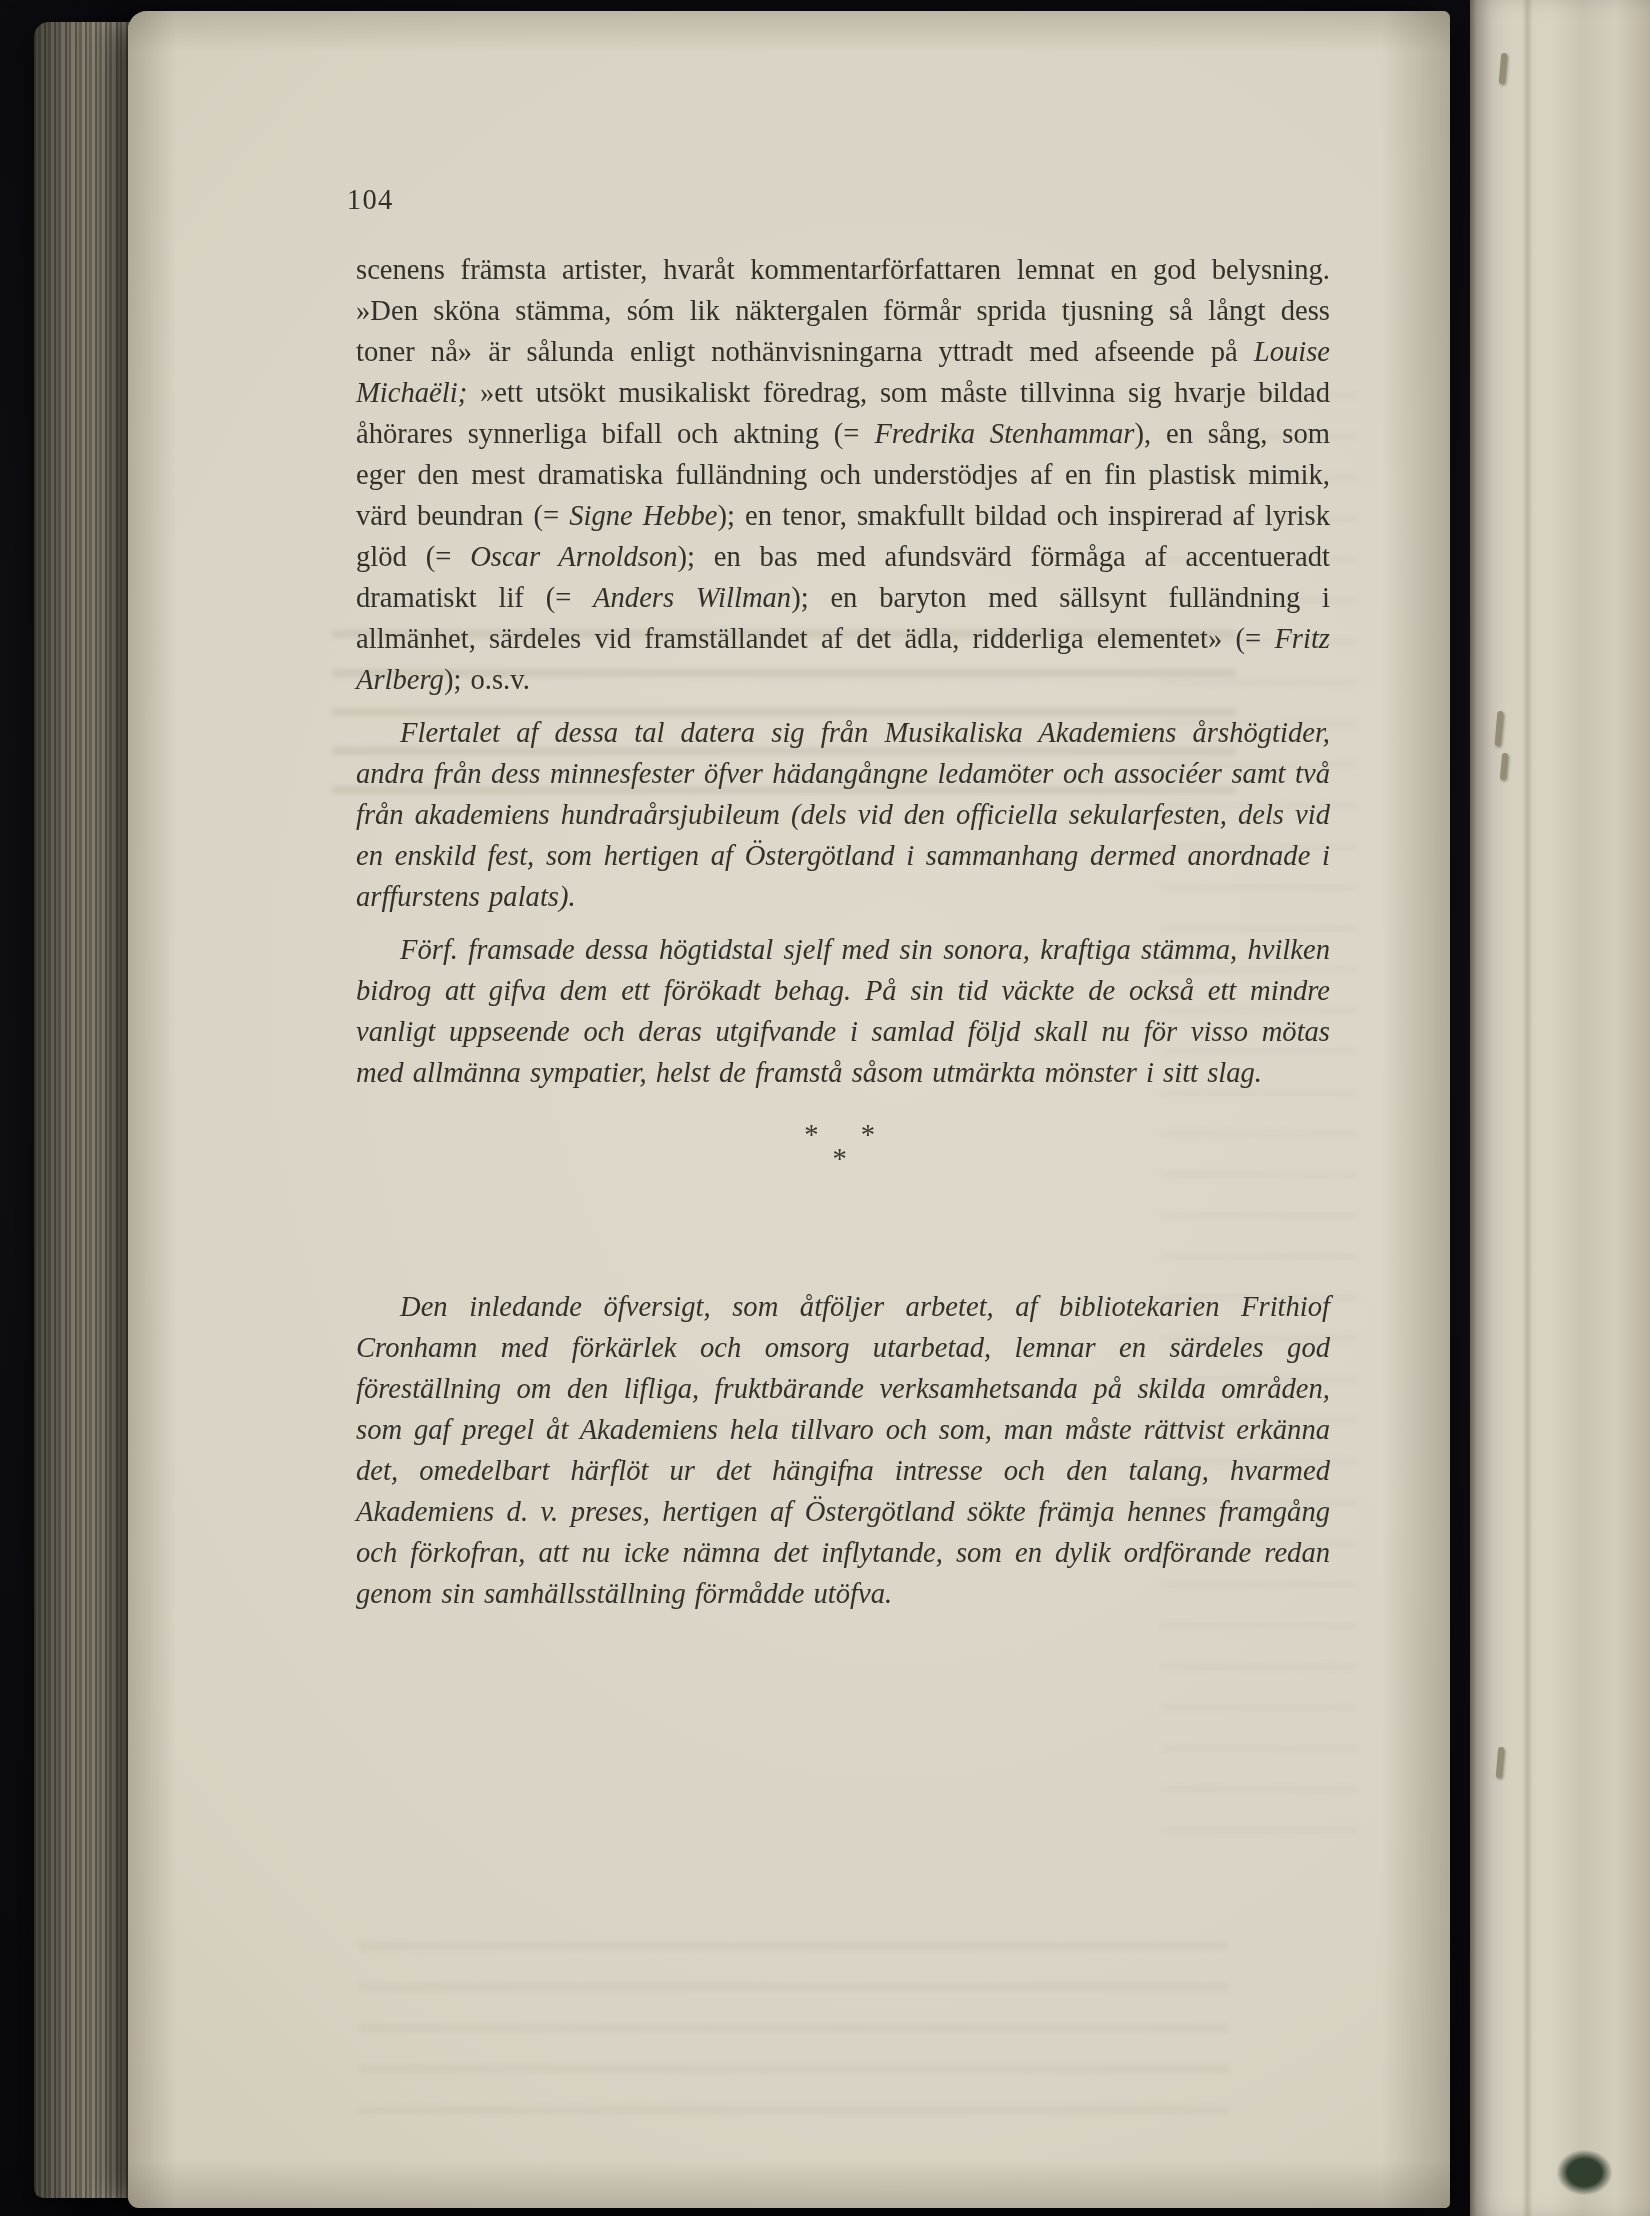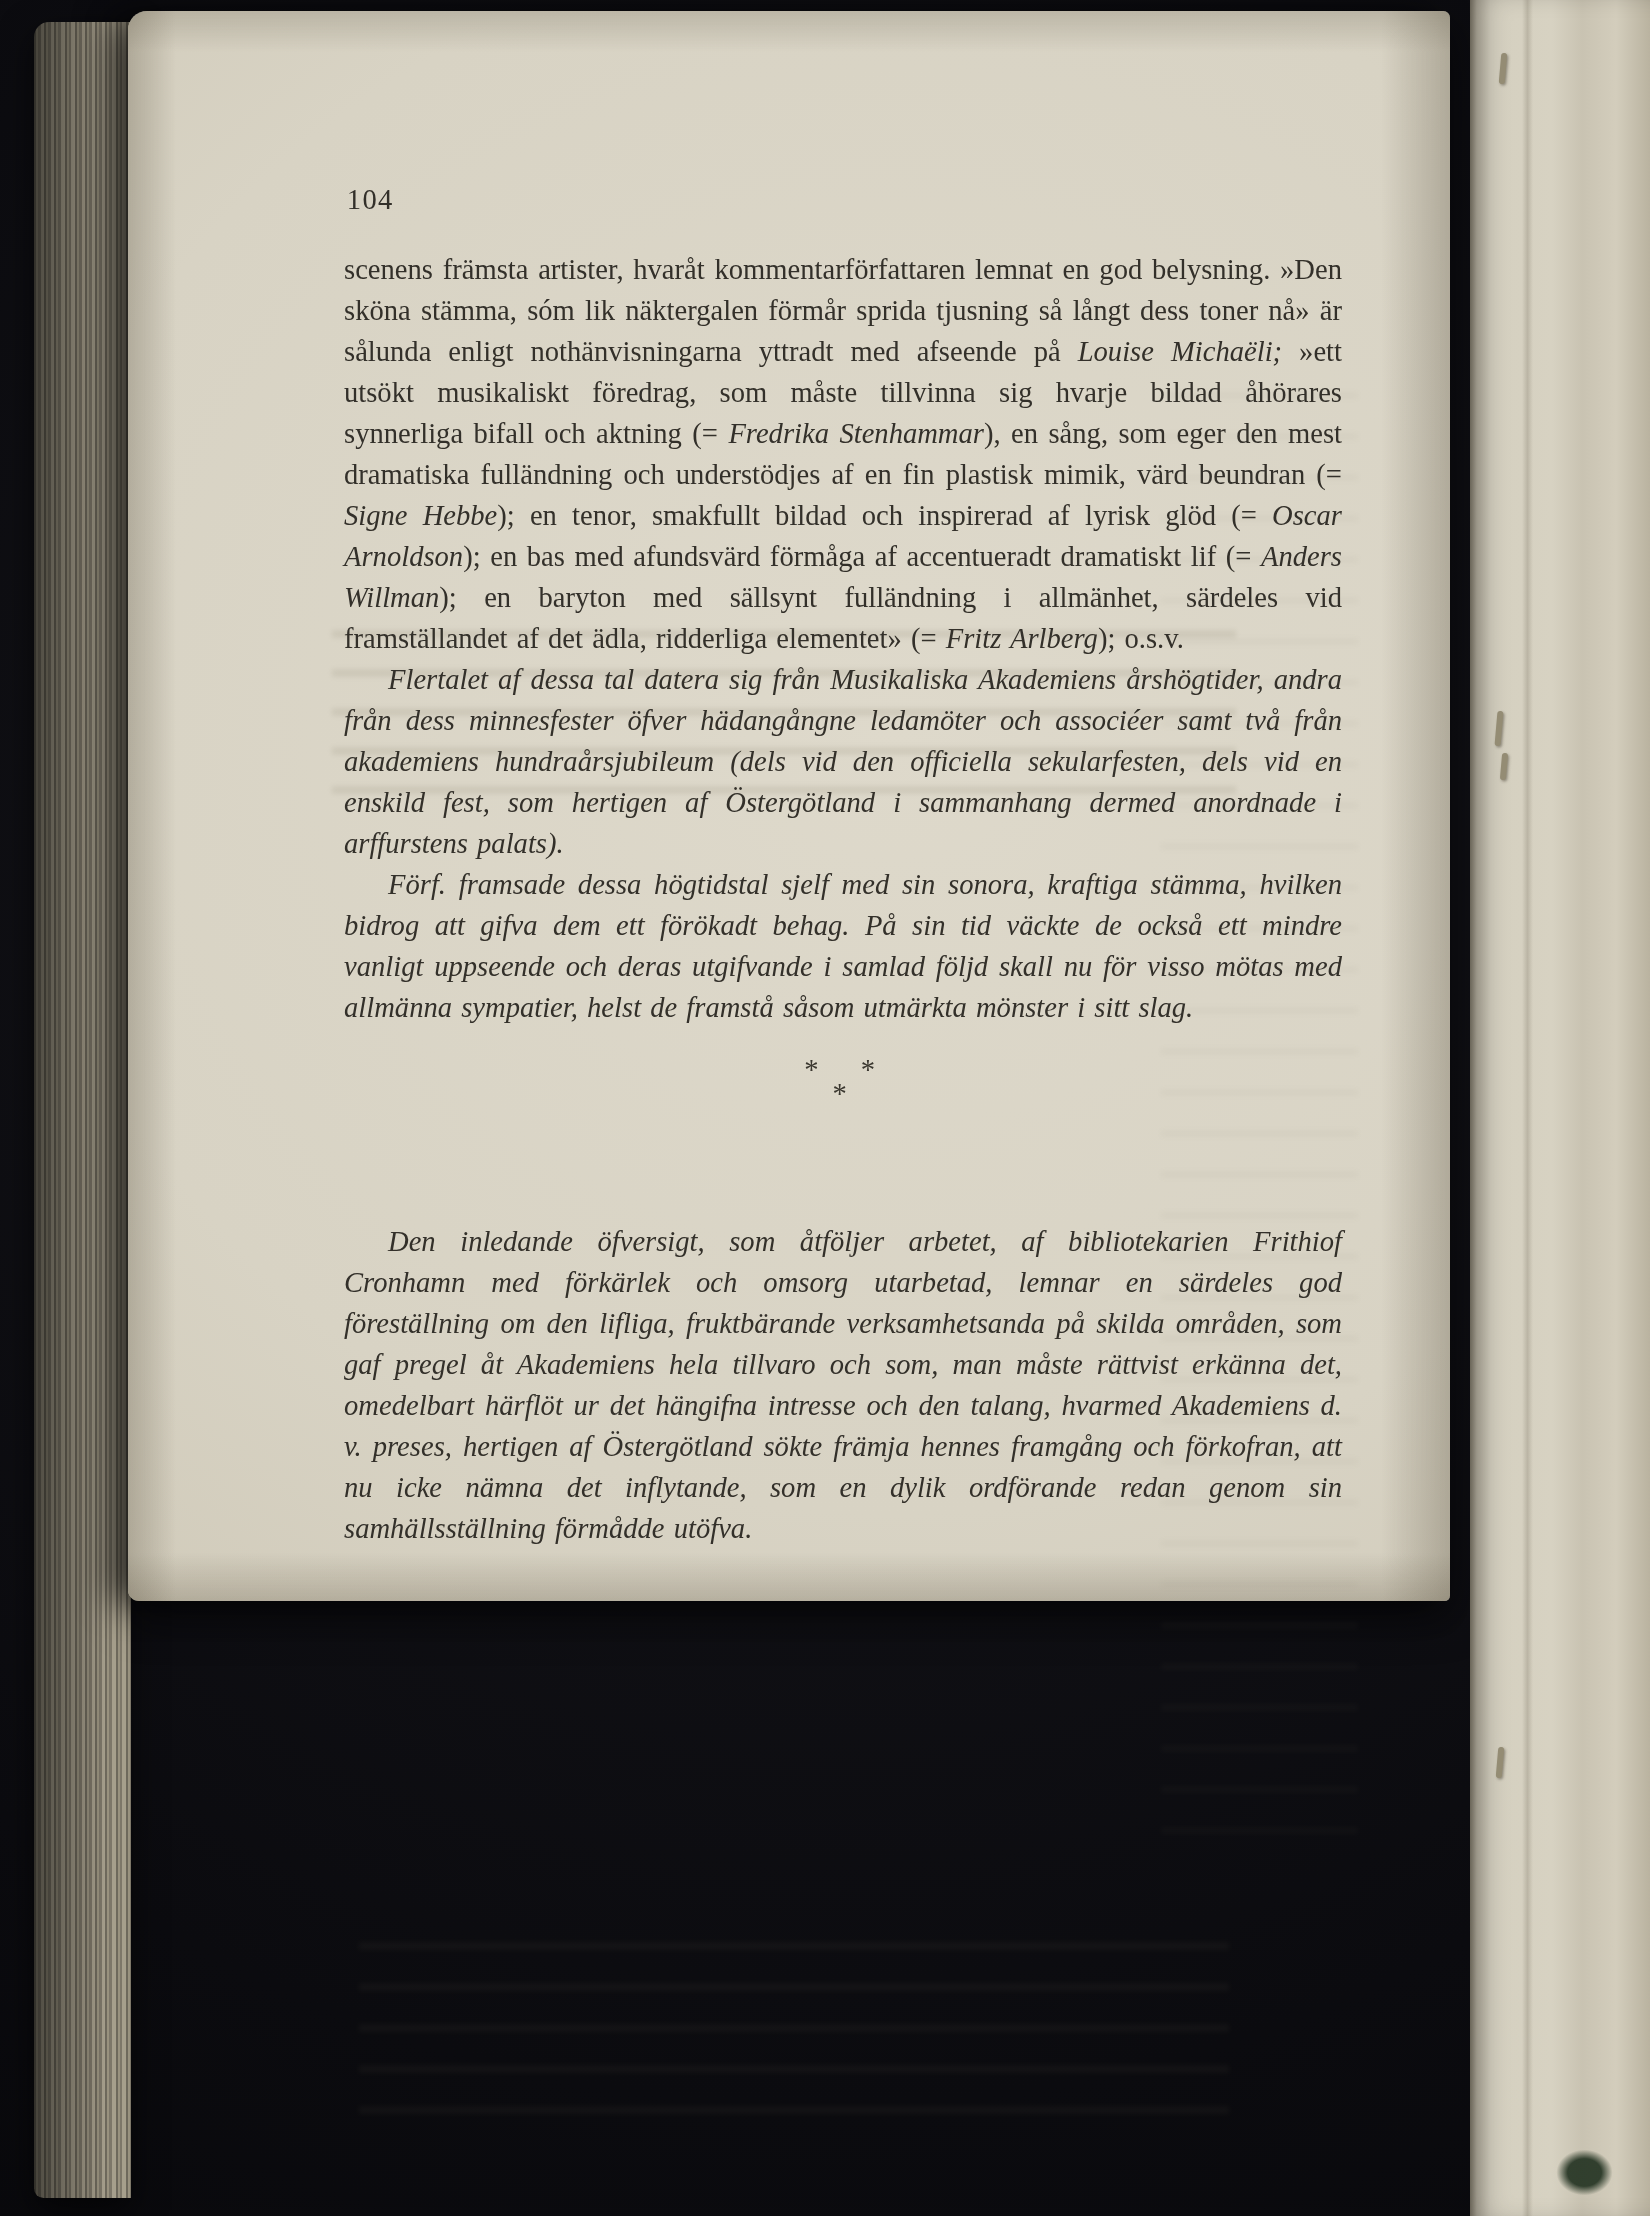--- a/index.html
+++ b/index.html
@@ -38,21 +38,21 @@
       #8a8475;
     box-shadow: 0 12.2px 34px rgba(0,0,0,0.6);
   }
 
   
   .book-page {
     position: absolute;
     left: 128px;
     top: 11px;
     width: 1322px;
-    height: 1590px;
+    height: 2197px;
     border-radius: 19px 6.8px 5.4px 11px;
     background: radial-gradient(120% 90% at 58% 45%, #ded9cb 0%, #d8d3c4 55%, #cfc9b8 85%, #c1baa7 100%);
     box-shadow: -19px 0 34px rgba(0,0,0,0.55), 0 15px 41px rgba(0,0,0,0.55);
   }
   .book-page::before {
     content: "";
     position: absolute;
     inset: 0;
     border-radius: inherit;
     background:
@@ -102,21 +102,21 @@
   .page-number {
     font-size: 28.6px;
     line-height: 28.6px;
     margin: 0 0 34px 2.7px;
     letter-spacing: 1.4px;
   }
   .para {
     font-size: 28.6px;
     line-height: 41px;
     text-align: justify;
-    margin: 0;
+    margin: 12px;
     word-spacing: 2px;
   }
   .para.indent { text-indent: 44px; font-style: italic; }
   .para em { font-style: italic; }
 
   .divider {
     text-align: center;
     font-size: 28.6px;
     line-height: 24.5px;
     letter-spacing: 6.8px;

